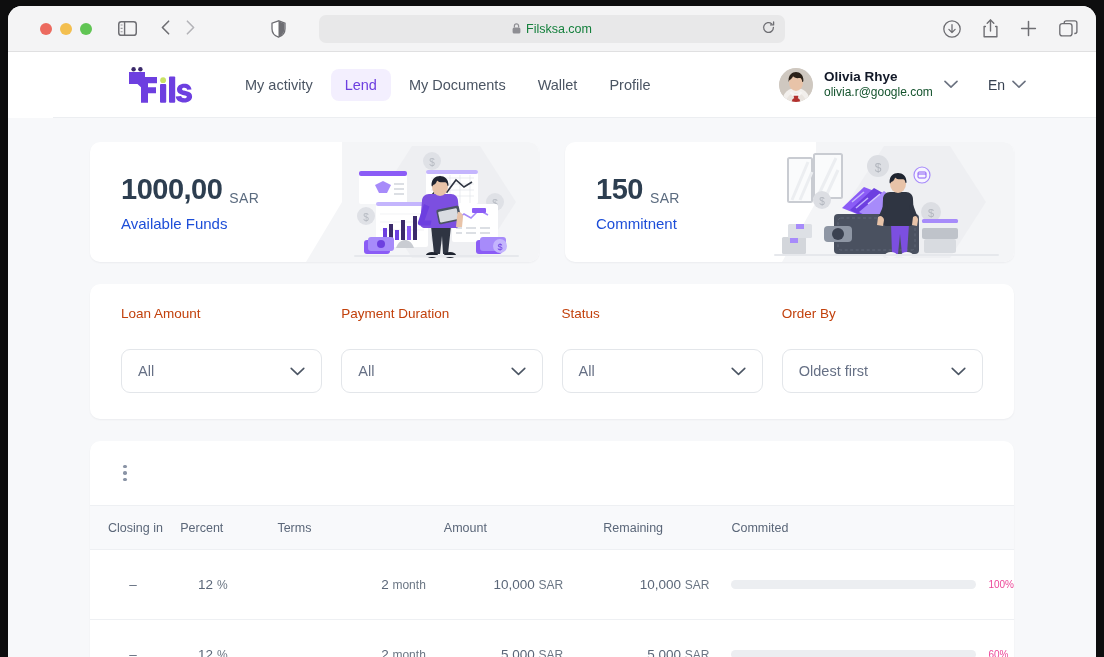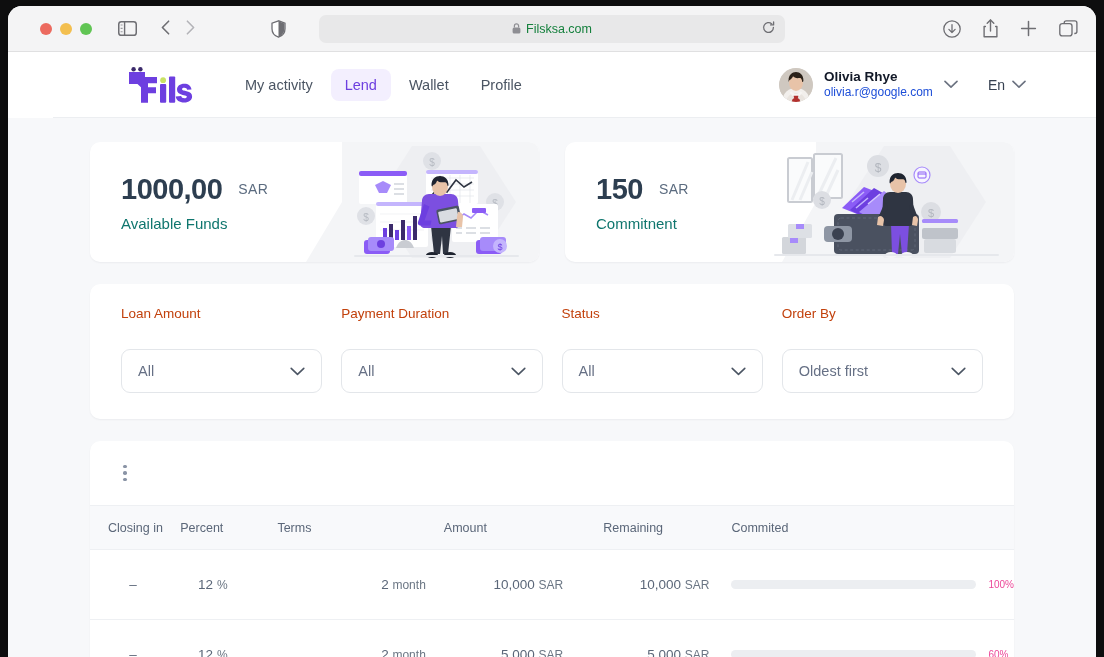--- a/index.html
+++ b/index.html
@@ -117,21 +117,21 @@
   .user-block { display: flex; align-items: center; gap: 11px; cursor: pointer; }
   .avatar {
     width: 34px; height: 34px; border-radius: 50%;
     overflow: hidden; flex: none;
     background: #d8d3cd;
     position: relative;
   }
   .avatar svg { display: block; }
   .user-text { line-height: 1.25; }
   .user-name { font-size: 13.5px; color: #111827; font-weight: bold; }
-  .user-email { font-size: 12px; color: #1d4ed8; }
+  .user-email { font-size: 12px; color: #14532d; }
   .chev { color: #6b7280; display: inline-flex; }
   .lang-block { display: flex; align-items: center; gap: 7px; cursor: pointer; margin-left: 14px; }
   .lang-label { font-size: 14px; color: #374151; }
 
   
   .page-body {
     background: #f7f8fa;
     height: 539px;
     padding: 24px 82px 0 82px;
     overflow: hidden;
@@ -145,24 +145,24 @@
     background: #ffffff;
     border-radius: 10px;
     box-shadow: 0 1px 2px rgba(16,24,40,0.05);
     position: relative;
     overflow: hidden;
     display: flex;
     align-items: center;
     padding-left: 31px;
   }
   .summary-text { position: relative; z-index: 3; }
-  .summary-amount-line { display: flex; align-items: center; gap: 16px; }
+  .summary-amount-line { display: flex; align-items: flex-end; gap: 7px; }
   .summary-amount { font-size: 29px; font-weight: bold; color: #2d3e50; letter-spacing: -0.5px; }
   .summary-cur { font-size: 14px; color: #5b6b7f; letter-spacing: 0.4px; }
-  .summary-label { font-size: 15px; color: #0f766e; margin-top: 9px; }
+  .summary-label { font-size: 15px; color: #1d4ed8; margin-top: 9px; }
 
   .illus { position: absolute; right: 0; top: 0; height: 120px; z-index: 1; }
   .illus svg { display: block; height: 120px; }
 
   
   .filters-card {
     margin-top: 22px;
     background: #ffffff;
     border-radius: 10px;
     box-shadow: 0 1px 2px rgba(16,24,40,0.05);
@@ -343,20 +343,21 @@
 
           <rect x="42" y="11.6" width="6.2" height="26.1" rx="1" fill="#6d3fe0"></rect>
 
           <path d="M64.5 24.4c-.6-3.6-3.2-5.6-7.2-5.6-4.4 0-7.3 2.3-7.3 5.8 0 2.9 1.9 4.5 5.6 5.3l2.4.5c1.3.3 1.9.7 1.9 1.4 0 .9-1 1.5-2.5 1.5-1.8 0-2.9-.8-3.2-2.2l-5.5.3c.5 3.8 3.5 6 8.6 6 4.6 0 7.8-2.4 7.8-6 0-2.8-1.8-4.4-5.5-5.2l-2.6-.6c-1.4-.3-1.9-.8-1.9-1.4 0-.9.9-1.4 2.3-1.4 1.5 0 2.4.7 2.7 1.9l4.4-.3Z" fill="#6d3fe0"></path>
         </svg>
       </div>
 
       <nav class="main-nav">
         <div class="nav-item">My activity</div>
         <div class="nav-item active">Lend</div>
+        <div class="nav-item">My Documents</div>
         <div class="nav-item">Wallet</div>
         <div class="nav-item">Profile</div>
       </nav>
 
       <div class="header-right">
         <div class="user-block">
           <span class="avatar">
             <svg width="34" height="34" viewBox="0 0 34 34">
               <defs>
                   <clipPath id="av">

